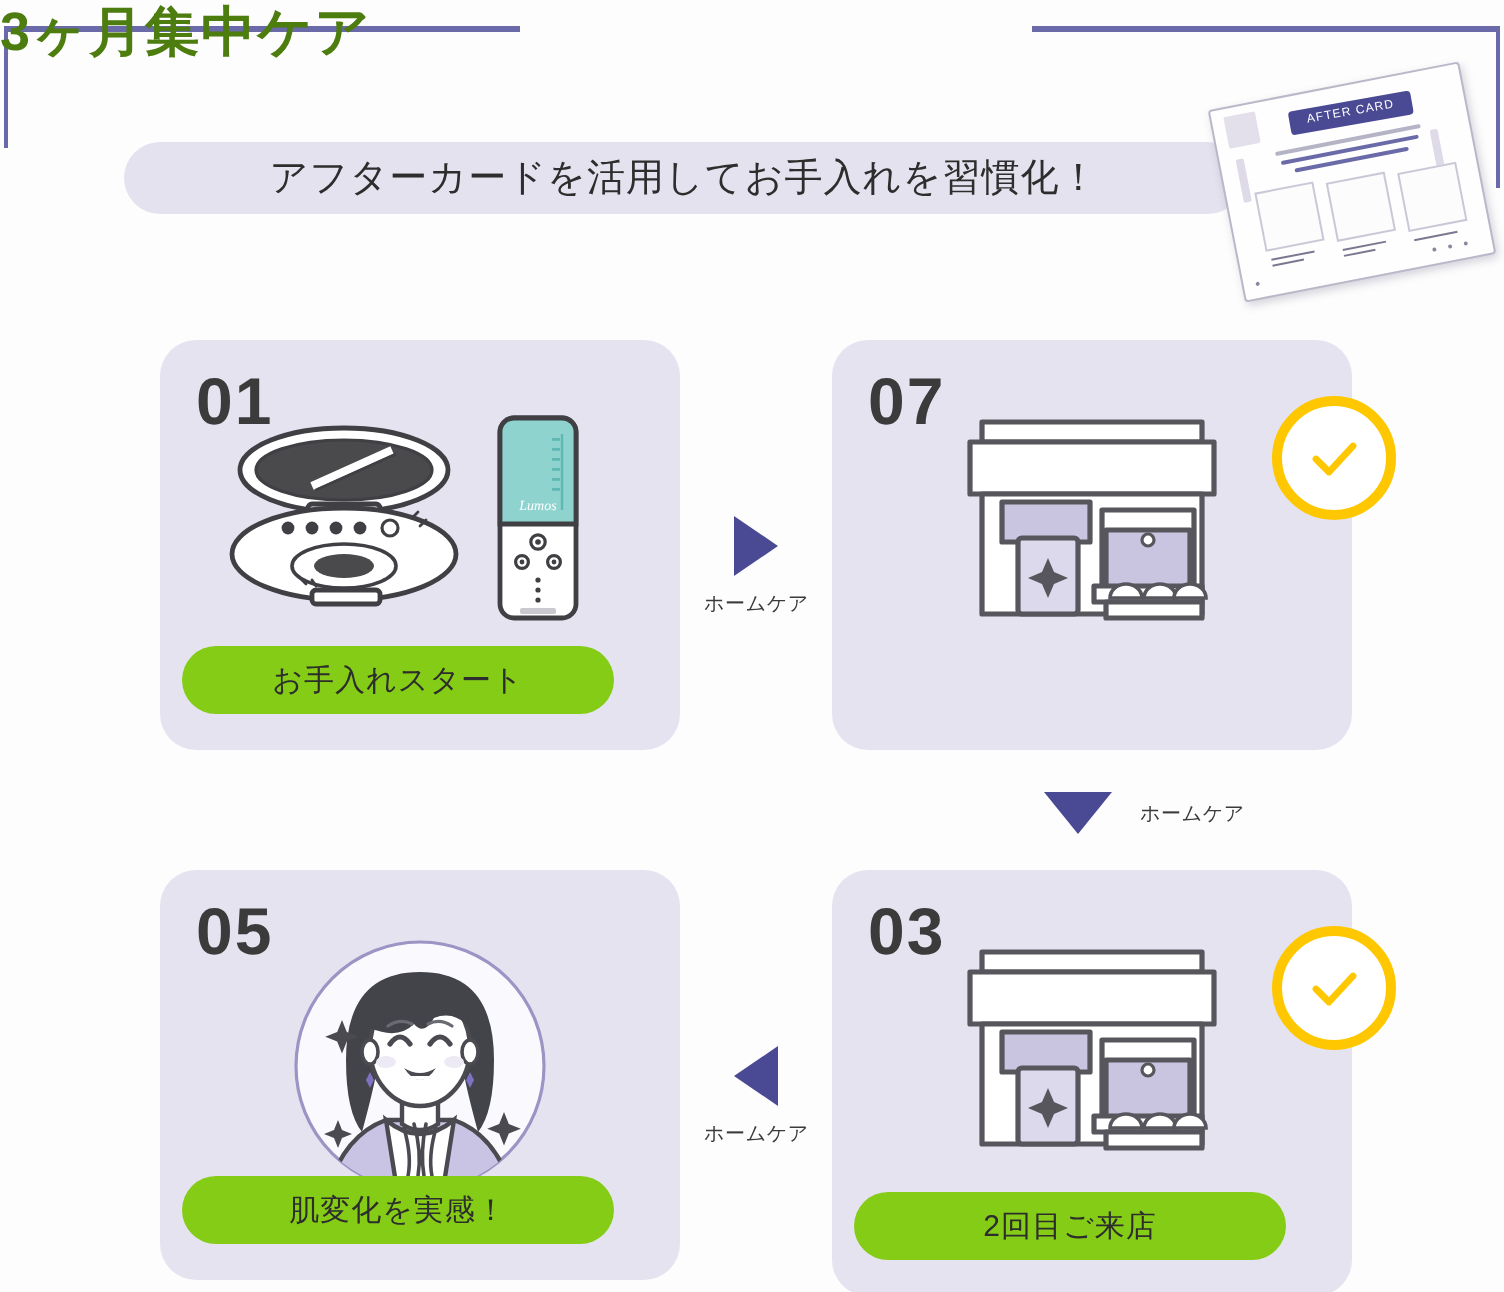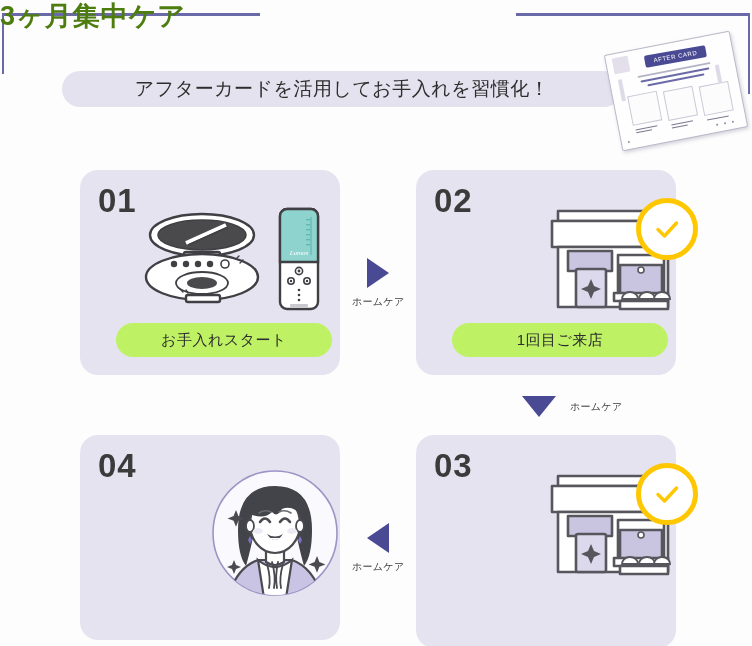--- a/index.html
+++ b/index.html
@@ -111,34 +111,34 @@
     left: 18px; top: 12px;
     font-size: 33px;
     font-weight: 700;
     color: #3b3b3b;
     letter-spacing: 1px;
     line-height: 38px;
   }
 
   .step-label {
     position: absolute;
-    left: 36px; bottom: 18px;
+    left: 11px; bottom: 18px;
     width: 216px; height: 34px;
-    background: #bef264;
+    background: #84cc16;
     border-radius: 17px;
     display: flex; align-items: center; justify-content: center;
     font-size: 15px;
     color: #2d2d2d;
     letter-spacing: 0.5px;
   }
 
   .step-art {
     position: absolute;
     left: 0; right: 0; top: 34px; height: 112px;
-    display: flex; align-items: center; justify-content: flex-end;
+    display: flex; align-items: center; justify-content: center;
   }
 
   
   .check-badge {
     position: absolute;
     right: -22px; top: 28px;
     width: 62px; height: 62px;
     border-radius: 50%;
     background: #ffffff;
     border: 5px solid #ffc700;
@@ -276,21 +276,21 @@
             <circle cx="159" cy="95" r="1.3"></circle>
         </g>
         <rect x="150" y="99" width="18" height="3" rx="1" fill="#c9c9cf"></rect>
       </g>
     </svg>
   </div>
   <div class="step-label">お手入れスタート</div>
 </div>
 
 <div class="step step-2">
-  <div class="step-num">02</div>
+  <div class="step-num">07</div>
   <div class="step-art">
     <svg width="126" height="106" viewBox="0 0 126 106">
       <g stroke="#56565c" stroke-width="2.6" stroke-linejoin="round">
         <rect x="8" y="4" width="110" height="10" fill="#ffffff"></rect>
         <rect x="2" y="14" width="122" height="26" fill="#ffffff"></rect>
         <rect x="8" y="40" width="110" height="60" fill="#ffffff"></rect>
         <rect x="18" y="44" width="44" height="20" fill="#c9c5e0"></rect>
         <rect x="26" y="62" width="30" height="38" rx="2" fill="#ddd9ec"></rect>
         <rect x="68" y="48" width="46" height="40" fill="#ffffff"></rect>
         <rect x="70" y="58" width="42" height="30" fill="#c9c5e0"></rect>
@@ -304,21 +304,20 @@
         <path d="M89 92 a8 7 0 0 1 16 0 z"></path>
         <path d="M104 92 a8 7 0 0 1 16 0 z"></path>
       </g>
     </svg>
   </div>
   <div class="check-badge">
     <svg width="32" height="32" viewBox="0 0 32 32">
       <path d="M7 16.5 L13.5 23 L25.5 10" fill="none" stroke="#ffc700" stroke-width="3.4" stroke-linecap="round" stroke-linejoin="round"></path>
     </svg>
   </div>
-  <div class="step-label">1回目ご来店</div>
 </div>
 
 <div class="step step-3">
   <div class="step-num">03</div>
   <div class="step-art">
     <svg width="126" height="106" viewBox="0 0 126 106">
       <g stroke="#56565c" stroke-width="2.6" stroke-linejoin="round">
         <rect x="8" y="4" width="110" height="10" fill="#ffffff"></rect>
         <rect x="2" y="14" width="122" height="26" fill="#ffffff"></rect>
         <rect x="8" y="40" width="110" height="60" fill="#ffffff"></rect>
@@ -336,24 +335,25 @@
         <path d="M89 92 a8 7 0 0 1 16 0 z"></path>
         <path d="M104 92 a8 7 0 0 1 16 0 z"></path>
       </g>
     </svg>
   </div>
   <div class="check-badge">
     <svg width="32" height="32" viewBox="0 0 32 32">
       <path d="M7 16.5 L13.5 23 L25.5 10" fill="none" stroke="#ffc700" stroke-width="3.4" stroke-linecap="round" stroke-linejoin="round"></path>
     </svg>
   </div>
+  <div class="step-label">2回目ご来店</div>
 </div>
 
 <div class="step step-4">
-  <div class="step-num">04</div>
+  <div class="step-num">05</div>
   <div class="step-art">
     <svg width="130" height="130" viewBox="0 0 130 130" style="margin-top:16px">
       <defs>
           <clipPath id="pc">
             <circle cx="65" cy="65" r="62"></circle>
           </clipPath>
         </defs>
       <circle cx="65" cy="65" r="62" fill="#faf9fd" stroke="#9a95c4" stroke-width="1.6"></circle>
       <g clip-path="url(#pc)">
 
@@ -389,20 +389,21 @@
 
         <path d="M40 68 l2 4 -2 4 -2 -4 z" fill="#7d73c0"></path>
         <path d="M90 68 l2 4 -2 4 -2 -4 z" fill="#7d73c0"></path>
       </g>
 
       <path d="M26 42 l2.4 6 6 2.4 -6 2.4 -2.4 6 -2.4 -6 -6 -2.4 6 -2.4 z" fill="#4a4a50"></path>
       <path d="M107 88 l2.4 6 6 2.4 -6 2.4 -2.4 6 -2.4 -6 -6 -2.4 6 -2.4 z" fill="#4a4a50"></path>
       <path d="M24 92 l2 5 5 2 -5 2 -2 5 -2 -5 -5 -2 5 -2 z" fill="#4a4a50"></path>
     </svg>
   </div>
+  <div class="step-label">肌変化を実感！</div>
 </div>
 
 <div class="conn conn-right">
   <div class="tri-right"></div>
   <div class="conn-label">ホームケア</div>
 </div>
 
 <div class="conn conn-down">
   <div class="tri-down"></div>
   <div class="conn-label">ホームケア</div>

